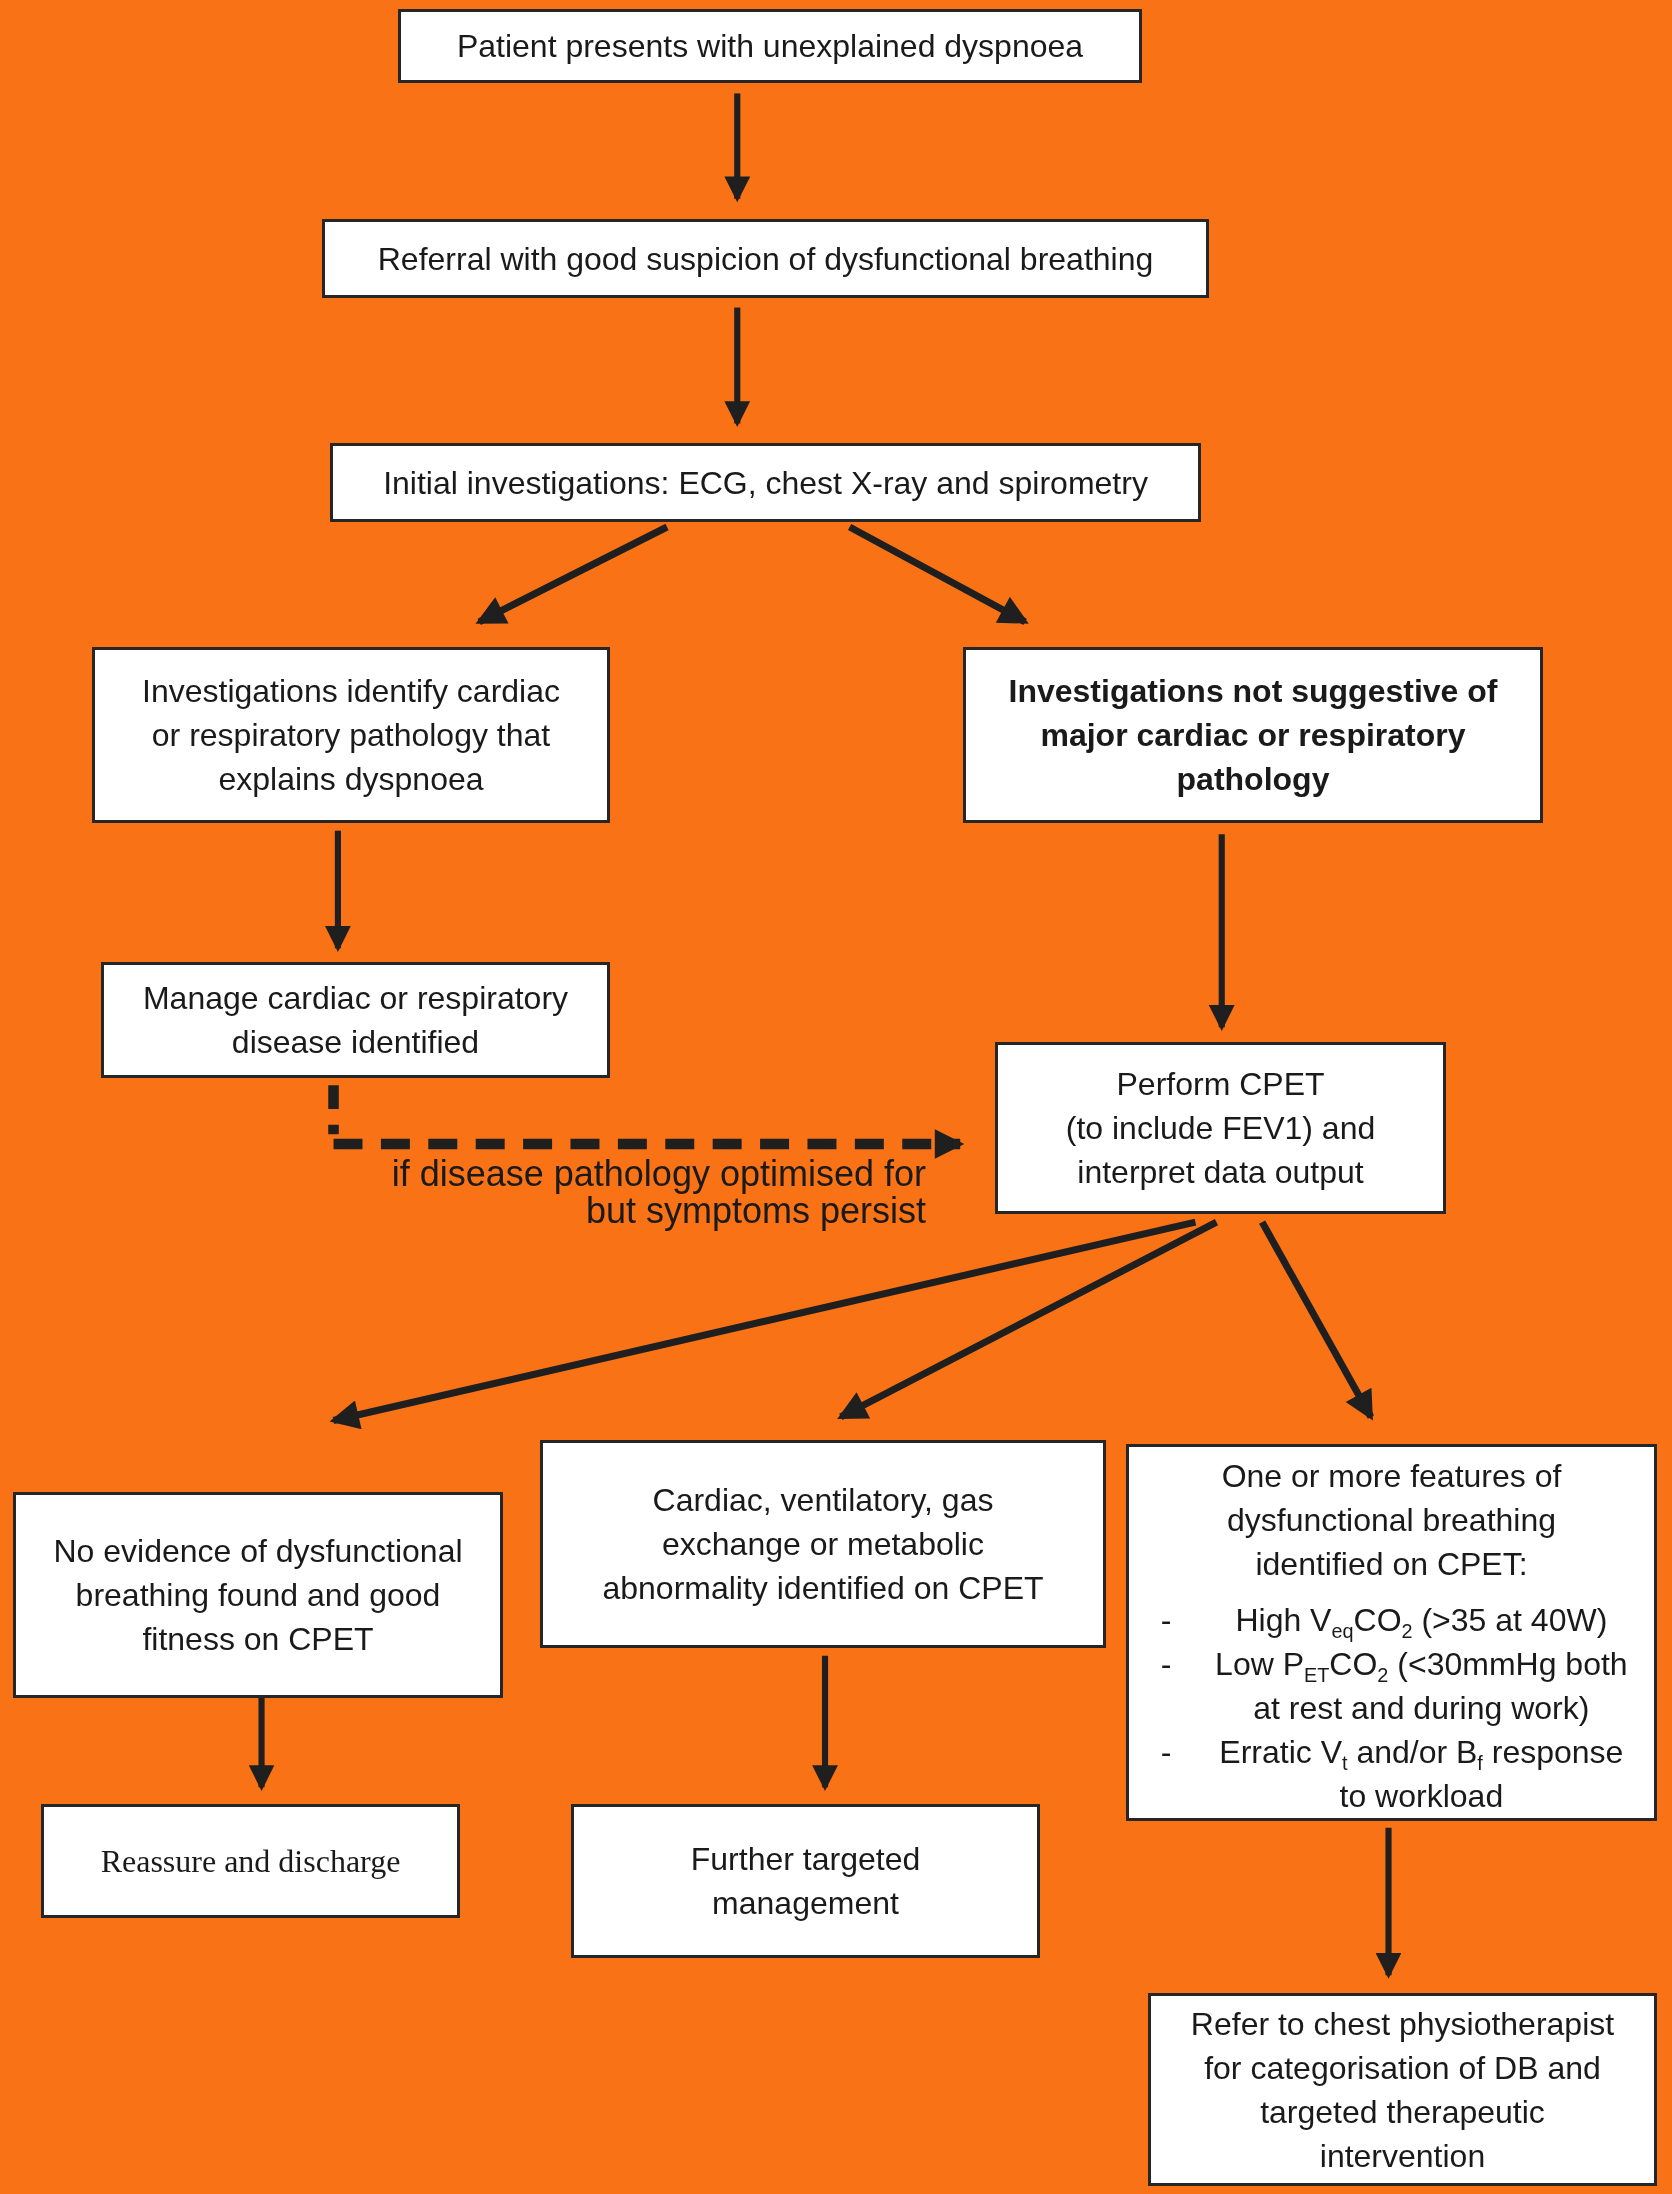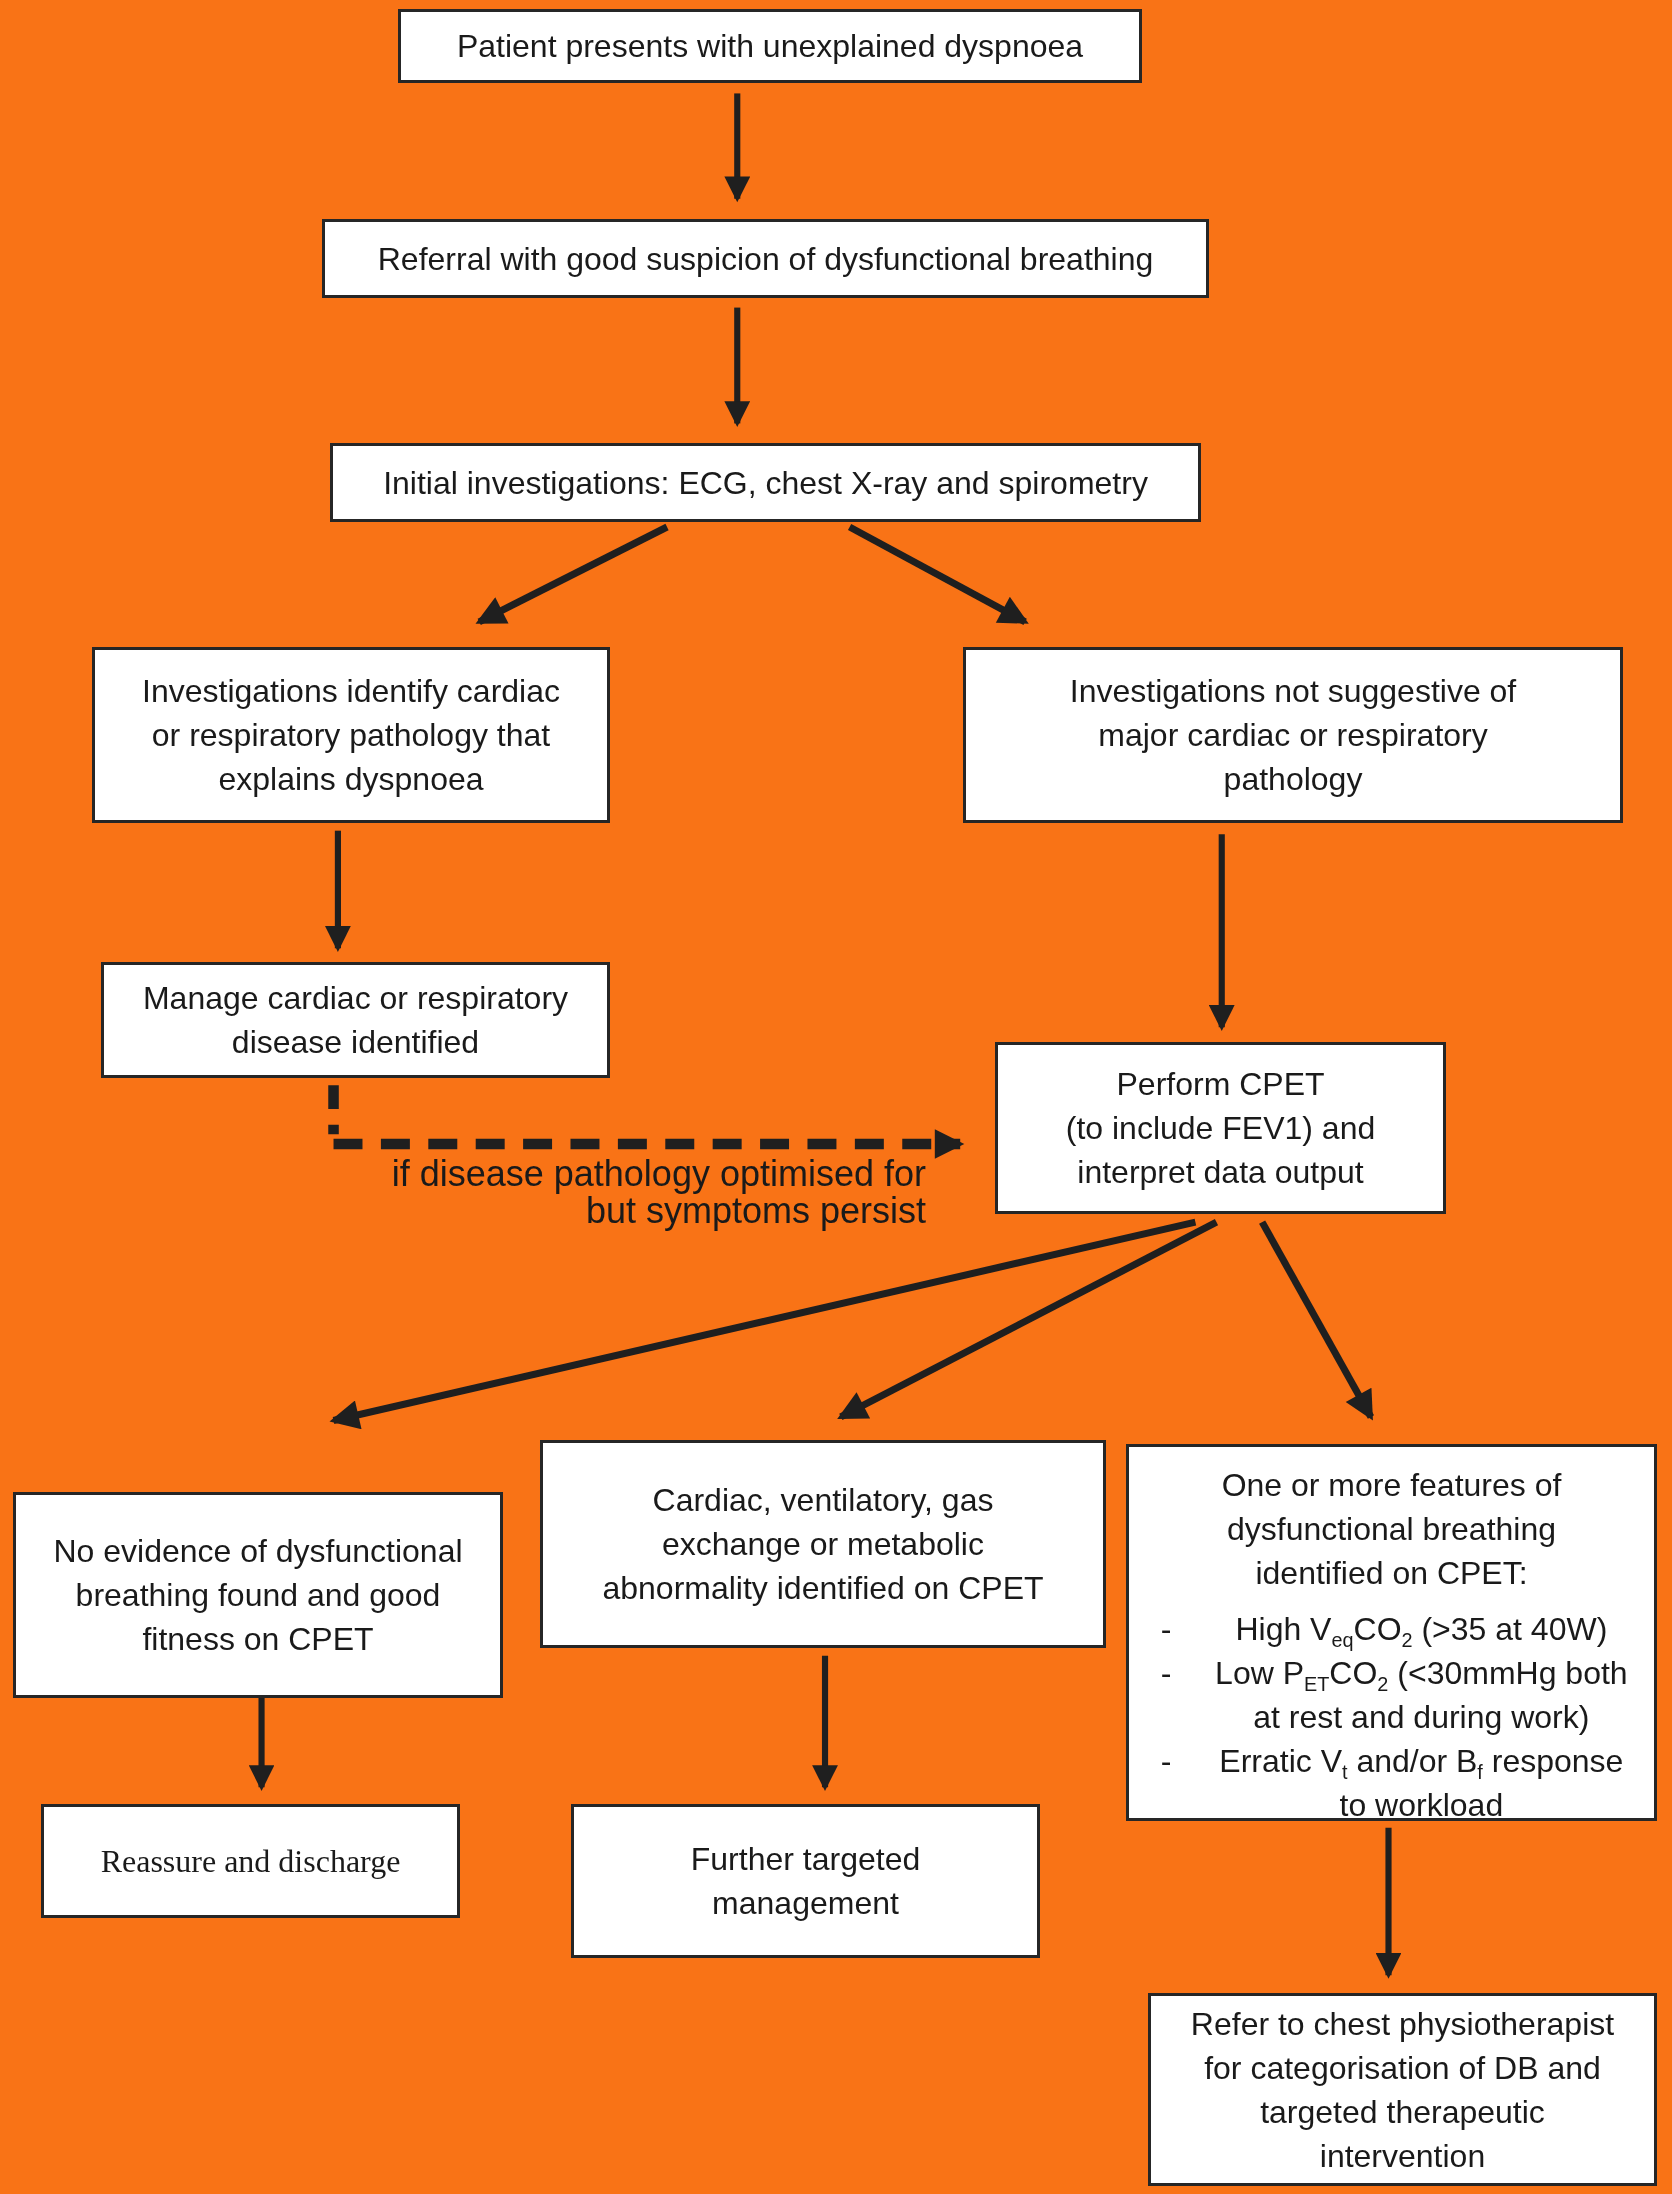--- a/index.html
+++ b/index.html
@@ -12,21 +12,21 @@
   svg.arrows line{stroke:#1f1f1f;}
   svg.arrows .hd{fill:#1f1f1f;}
   .node{
     position:absolute;z-index:2;box-sizing:border-box;
     border:3.5px solid #262626;background:#ffffff;
     display:flex;align-items:center;justify-content:center;
     text-align:center;font-size:32px;line-height:44px;
     white-space:pre-line;padding:5.3px 12.3px;
   }
   .node.features{
-    flex-direction:column;justify-content:flex-start;
+    flex-direction:column;justify-content:center;
     padding:16px 8.8px 8.8px 8.8px;
     gap:12px;
   }
   .features-title{width:100%;text-align:center;white-space:pre-line;}
   .bullets{width:100%;display:flex;flex-direction:column;}
   .bullet{display:flex;align-items:flex-start;}
   .bullet .dash{flex:0 0 49px;text-align:left;padding-left:23px;}
   .bullet .btxt{flex:1;text-align:center;white-space:pre-line;padding-right:12.3px;}
   sub{font-size:62%;line-height:0;}
   .edge-label{
@@ -71,21 +71,21 @@
   <div class="node" style="left:398px;top:8.8px;width:744px;height:74px;">Patient presents with unexplained dyspnoea</div>
 
   <div class="node" style="left:322px;top:219px;width:887px;height:79px;">Referral with good suspicion of dysfunctional breathing</div>
 
   <div class="node" style="left:330px;top:443px;width:871px;height:79px;">Initial investigations: ECG, chest X-ray and spirometry</div>
 
   <div class="node" style="left:92px;top:647px;width:518px;height:176px;">Investigations identify cardiac
 or respiratory pathology that
 explains dyspnoea</div>
 
-  <div class="node" style="left:963px;top:647px;width:660px;height:176px;">Investigations not suggestive of
+  <div class="node" style="left:963px;top:647px;width:580px;height:176px;font-weight:bold;">Investigations not suggestive of
 major cardiac or respiratory
 pathology</div>
 
   <div class="node" style="left:101px;top:962px;width:509px;height:116px;">Manage cardiac or respiratory
 disease identified</div>
 
   <div class="node" style="left:995px;top:1042px;width:451px;height:172px;">Perform CPET
 (to include FEV1) and
 interpret data output</div>
 

